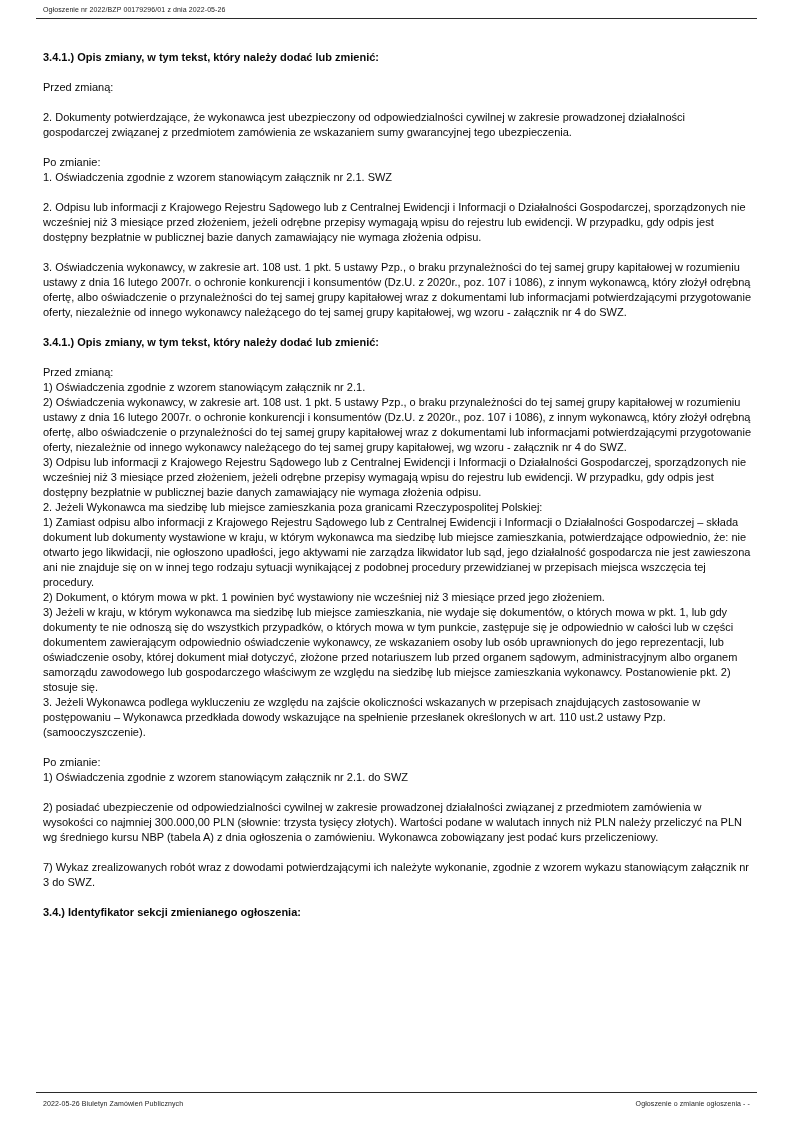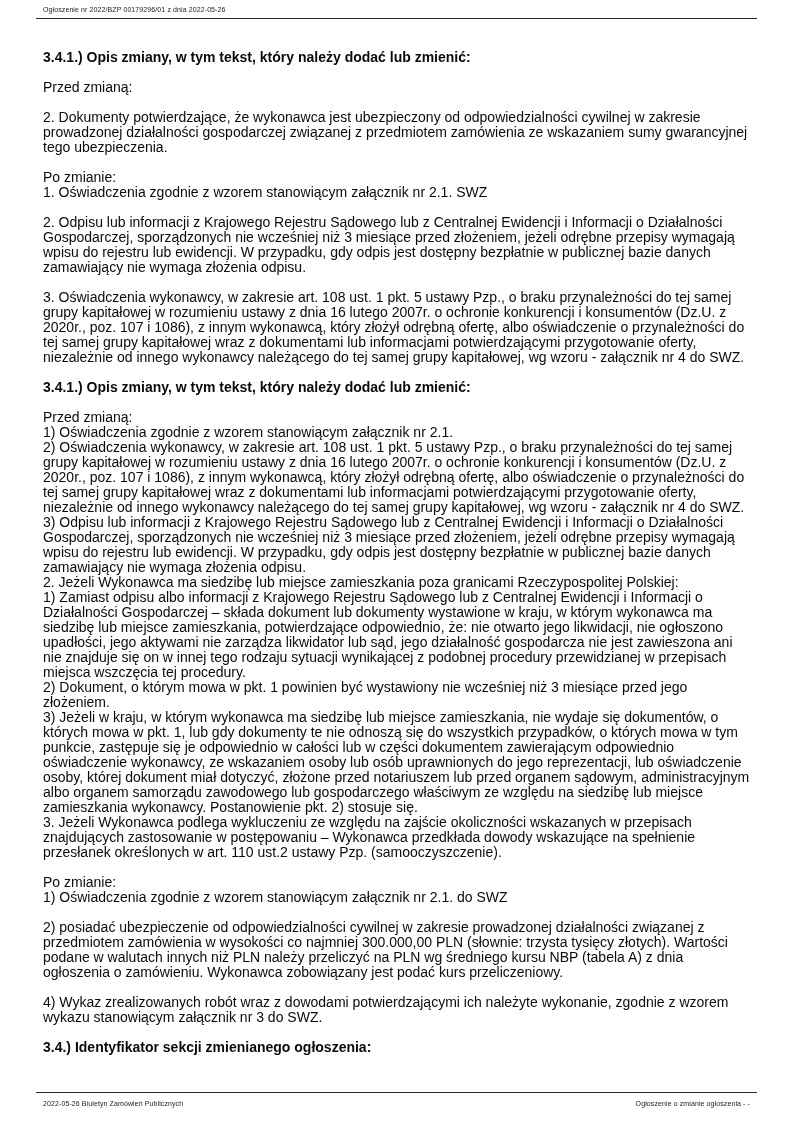--- a/index.html
+++ b/index.html
@@ -32,21 +32,21 @@
     height: 0;
     border-top: 1.5px solid #2b2b2b;
   }
   .rule-top { top: 18px; }
   .rule-bottom { top: 1092px; }
   .body {
     position: absolute;
     left: 43px;
     top: 50px;
     width: 710px;
-    font-size: 14px;
+    font-size: 11px;
     line-height: 15px;
     text-align: left;
   }
   .blk { margin: 0; padding: 0; }
   .blk.heading { font-weight: bold; }
   .blk.gap { height: 15px; }
   .ftr {
     position: absolute;
     left: 43px;
     right: 43px;
@@ -91,21 +91,21 @@
       <p class="blk text">1) Zamiast odpisu albo informacji z Krajowego Rejestru Sądowego lub z Centralnej Ewidencji i Informacji o Działalności Gospodarczej – składa dokument lub dokumenty wystawione w kraju, w którym wykonawca ma siedzibę lub miejsce zamieszkania, potwierdzające odpowiednio, że: nie otwarto jego likwidacji, nie ogłoszono upadłości, jego aktywami nie zarządza likwidator lub sąd, jego działalność gospodarcza nie jest zawieszona ani nie znajduje się on w innej tego rodzaju sytuacji wynikającej z podobnej procedury przewidzianej w przepisach miejsca wszczęcia tej procedury.</p>
       <p class="blk text">2) Dokument, o którym mowa w pkt. 1 powinien być wystawiony nie wcześniej niż 3 miesiące przed jego złożeniem.</p>
       <p class="blk text">3) Jeżeli w kraju, w którym wykonawca ma siedzibę lub miejsce zamieszkania, nie wydaje się dokumentów, o których mowa w pkt. 1, lub gdy dokumenty te nie odnoszą się do wszystkich przypadków, o których mowa w tym punkcie, zastępuje się je odpowiednio w całości lub w części dokumentem zawierającym odpowiednio oświadczenie wykonawcy, ze wskazaniem osoby lub osób uprawnionych do jego reprezentacji, lub oświadczenie osoby, której dokument miał dotyczyć, złożone przed notariuszem lub przed organem sądowym, administracyjnym albo organem samorządu zawodowego lub gospodarczego właściwym ze względu na siedzibę lub miejsce zamieszkania wykonawcy. Postanowienie pkt. 2) stosuje się.</p>
       <p class="blk text">3. Jeżeli Wykonawca podlega wykluczeniu ze względu na zajście okoliczności wskazanych w przepisach znajdujących zastosowanie w postępowaniu – Wykonawca przedkłada dowody wskazujące na spełnienie przesłanek określonych w art. 110 ust.2 ustawy Pzp. (samooczyszczenie).</p>
       <p class="blk gap"></p>
       <p class="blk text">Po zmianie:</p>
       <p class="blk text">1) Oświadczenia zgodnie z wzorem stanowiącym załącznik nr 2.1. do SWZ</p>
       <p class="blk gap"></p>
       <p class="blk text">2) posiadać ubezpieczenie od odpowiedzialności cywilnej w zakresie prowadzonej działalności związanej z przedmiotem zamówienia w wysokości co najmniej 300.000,00 PLN (słownie: trzysta tysięcy złotych). Wartości podane w walutach innych niż PLN należy przeliczyć na PLN wg średniego kursu NBP (tabela A) z dnia ogłoszenia o zamówieniu. Wykonawca zobowiązany jest podać kurs przeliczeniowy.</p>
       <p class="blk gap"></p>
-      <p class="blk text">4) Wykaz zrealizowanych robót wraz z dowodami potwierdzającymi ich należyte wykonanie, zgodnie z wzorem wykazu stanowiącym załącznik nr 3 do SWZ.</p>
+      <p class="blk text">7) Wykaz zrealizowanych robót wraz z dowodami potwierdzającymi ich należyte wykonanie, zgodnie z wzorem wykazu stanowiącym załącznik nr 3 do SWZ.</p>
       <p class="blk gap"></p>
       <p class="blk heading">3.4.) Identyfikator sekcji zmienianego ogłoszenia:</p>
     </div>
 
   <div class="rule rule-bottom"></div>
 
   <div class="ftr meta-text">
     <span>2022-05-26 Biuletyn Zamówień Publicznych</span>
     <span>Ogłoszenie o zmianie ogłoszenia - -</span>
   </div>

